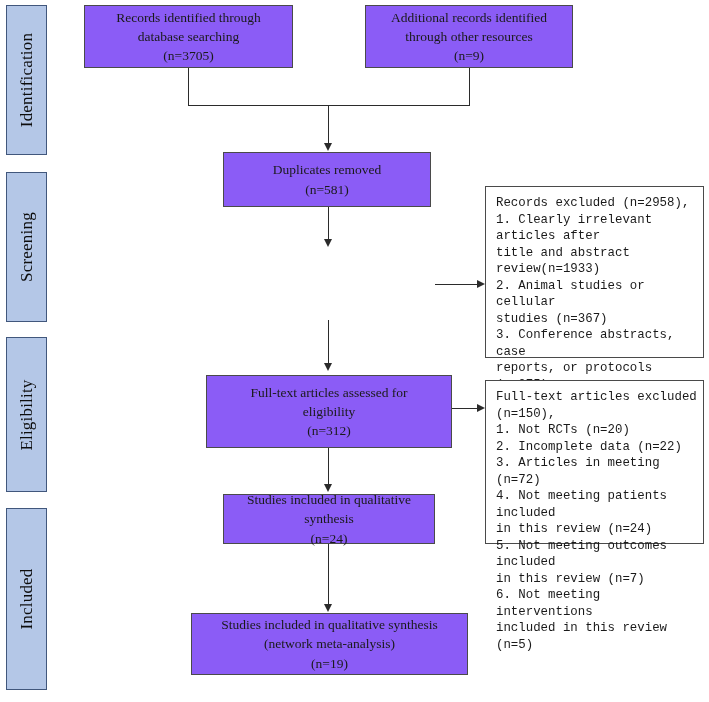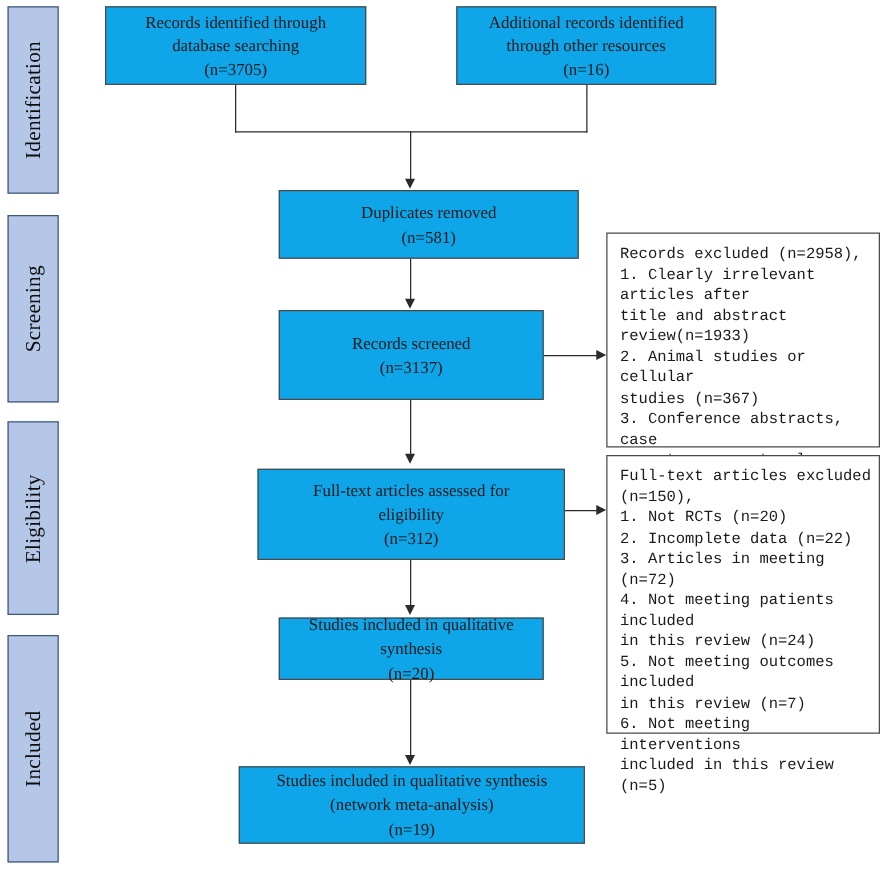--- a/index.html
+++ b/index.html
@@ -33,21 +33,21 @@
     white-space: nowrap;
     font-size: 17px;
     color: #0d0d0d;
     font-family: "Liberation Serif", "DejaVu Serif", serif;
     letter-spacing: 0.2px;
   }
 
   
   .flow-box {
     position: absolute;
-    background: #0ea5e9;
+    background: #8b5cf6;
     border: 1.2px solid #4a4a4a;
     box-sizing: border-box;
     display: flex;
     align-items: center;
     justify-content: center;
     text-align: center;
     font-size: 13.5px;
     line-height: 1.42;
     color: #1a1a1a;
     padding: 2px 6px;
@@ -125,41 +125,37 @@
 
   <div class="flow-box" style="left:84px; top:5px; width:209px; height:63px;">
     <span class="box-text">Records identified through
 database searching
 (n=3705)</span>
   </div>
 
   <div class="flow-box" style="left:365px; top:5px; width:208px; height:63px;">
     <span class="box-text">Additional records identified
 through other resources
-(n=16)</span>
+(n=9)</span>
   </div>
 
   <div class="conn conn-v" style="left:188px; top:68px; height:38px;"></div>
   <div class="conn conn-v" style="left:469px; top:68px; height:38px;"></div>
   <div class="conn conn-h" style="left:188px; top:105px; width:282px;"></div>
   <div class="conn conn-v" style="left:328px; top:105px; height:40px;"></div>
   <div class="arrow-down" style="left:324px; top:143px;"></div>
 
-  <div class="flow-box" style="left:223px; top:152px; width:240px; height:55px;">
+  <div class="flow-box" style="left:223px; top:152px; width:208px; height:55px;">
     <span class="box-text">Duplicates removed
 (n=581)</span>
   </div>
 
   <div class="conn conn-v" style="left:328px; top:207px; height:34px;"></div>
   <div class="arrow-down" style="left:324px; top:239px;"></div>
 
-  <div class="flow-box" style="left:223px; top:248px; width:212px; height:72px;">
-    <span class="box-text">Records screened
-(n=3137)</span>
-  </div>
 
   <div class="conn conn-h" style="left:435px; top:284px; width:44px;"></div>
   <div class="arrow-right" style="left:477px; top:280px;"></div>
 
   <div class="side-box" style="left:485px; top:186px; width:219px; height:172px;">
     <span class="box-text">Records excluded (n=2958),
 1. Clearly irrelevant articles after
 title and abstract review(n=1933)
 2. Animal studies or cellular
 studies (n=367)
@@ -174,40 +170,40 @@
 
   <div class="flow-box" style="left:206px; top:375px; width:246px; height:73px;">
     <span class="box-text">Full-text articles assessed for
 eligibility
 (n=312)</span>
   </div>
 
   <div class="conn conn-h" style="left:452px; top:408px; width:27px;"></div>
   <div class="arrow-right" style="left:477px; top:404px;"></div>
 
-  <div class="side-box" style="left:485px; top:364px; width:219px; height:223px;">
+  <div class="side-box" style="left:485px; top:380px; width:219px; height:164px;">
     <span class="box-text">Full-text articles excluded (n=150),
 1. Not RCTs (n=20)
 2. Incomplete data (n=22)
 3. Articles in meeting (n=72)
 4. Not meeting patients included
 in this review (n=24)
 5. Not meeting outcomes included
 in this review (n=7)
 6. Not meeting interventions
 included in this review (n=5)</span>
   </div>
 
   <div class="conn conn-v" style="left:328px; top:448px; height:38px;"></div>
   <div class="arrow-down" style="left:324px; top:484px;"></div>
 
   <div class="flow-box" style="left:223px; top:494px; width:212px; height:50px;">
     <span class="box-text">Studies included in qualitative
 synthesis
-(n=20)</span>
+(n=24)</span>
   </div>
 
   <div class="conn conn-v" style="left:328px; top:544px; height:62px;"></div>
   <div class="arrow-down" style="left:324px; top:604px;"></div>
 
   <div class="flow-box" style="left:191px; top:613px; width:277px; height:62px;">
     <span class="box-text">Studies included in qualitative synthesis
 (network meta-analysis)
 (n=19)</span>
   </div>

